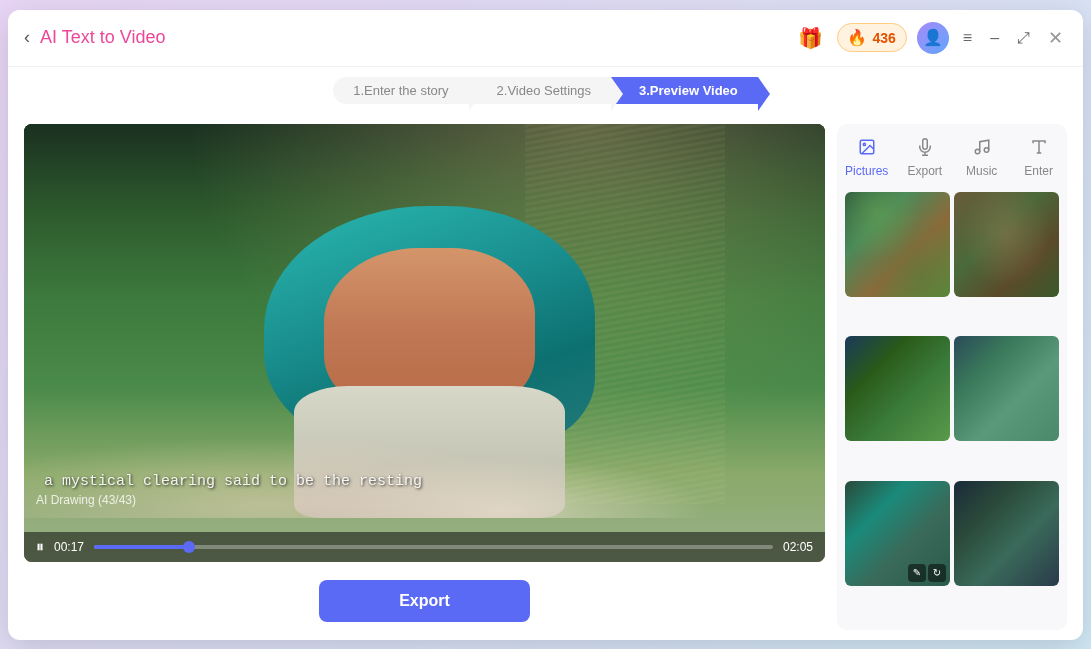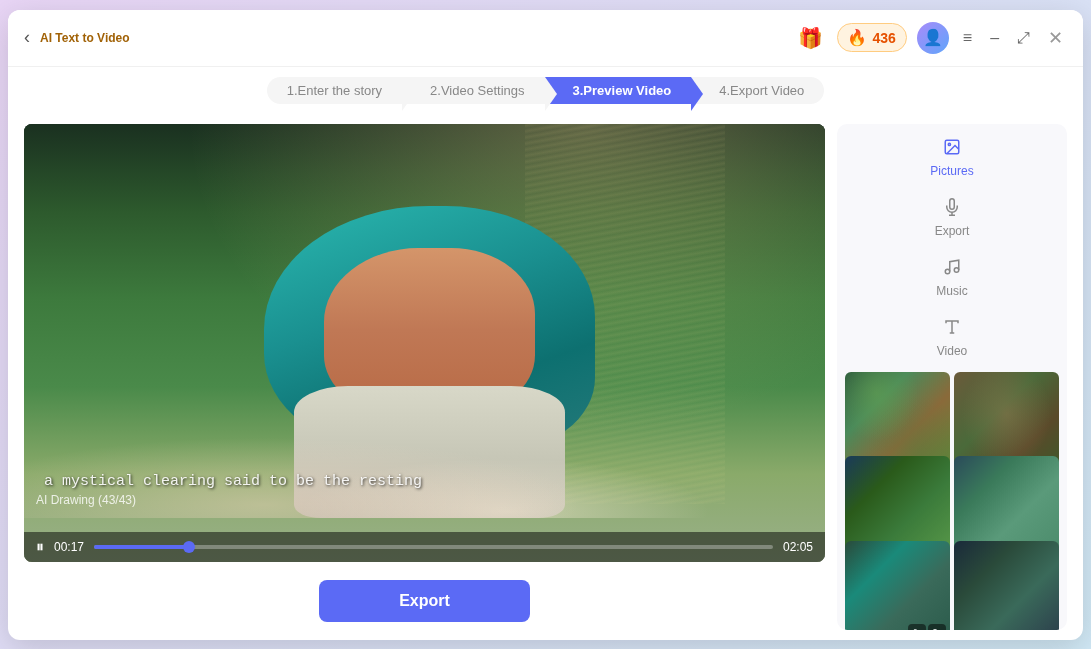--- a/index.html
+++ b/index.html
@@ -32,23 +32,23 @@
       background: #fff;
       flex-shrink: 0;
     }
     .back-btn {
       cursor: pointer;
       font-size: 18px;
       color: #555;
       margin-right: 10px;
     }
     .app-title {
-      font-size: 12px;
-      font-weight: 700;
-      color: #a16207;
+      font-size: 18px;
+      font-weight: 400;
+      color: #ec4899;
       flex: 1;
     }
     .title-icons {
       display: flex;
       align-items: center;
       gap: 10px;
     }
     .gift-icon {
       width: 32px;
       height: 32px;
@@ -320,21 +320,20 @@
       border-radius: 10px;
       display: flex;
       flex-direction: column;
       overflow: hidden;
       flex-shrink: 0;
     }
     .panel-tabs {
       display: flex;
       padding: 8px 4px 4px;
       gap: 8px;
-      flex-direction: column;
     }
     .panel-tab {
       flex: 1;
       display: flex;
       flex-direction: column;
       align-items: center;
       padding: 6px 4px;
       cursor: pointer;
       border-radius: 8px;
       font-size: 12px;
@@ -435,23 +434,20 @@
   <div class="steps-nav">
     <div class="step step-first">
       <span>1.Enter the story</span>
     </div>
     <div class="step">
       <span>2.Video Settings</span>
     </div>
     <div class="step active">
       <span>3.Preview Video</span>
     </div>
-    <div class="step step-last">
-      <span>4.Export Video</span>
-    </div>
   </div>
 
   <div class="main-content">
 
     <div class="video-area">
       <div class="video-player">
 
         <div class="video-bg">
           <div class="forest-bg"></div>
           <div class="light-rays"></div>
@@ -526,21 +522,21 @@
           <span>Music</span>
         </div>
         <div class="panel-tab">
           <span class="tab-icon">
             <svg width="18" height="18" viewBox="0 0 24 24" fill="none" stroke="#888" stroke-width="2">
               <polyline points="4,7 4,4 20,4 20,7"></polyline>
                 <line x1="9" y1="20" x2="15" y2="20"></line>
                 <line x1="12" y1="4" x2="12" y2="20"></line>
             </svg>
           </span>
-          <span>Video</span>
+          <span>Enter</span>
         </div>
       </div>
 
       <div class="panel-images">
 
         <div class="panel-image">
           <div class="panel-image-inner img1">
             <div class="img1-detail"></div>
           </div>
         </div>

